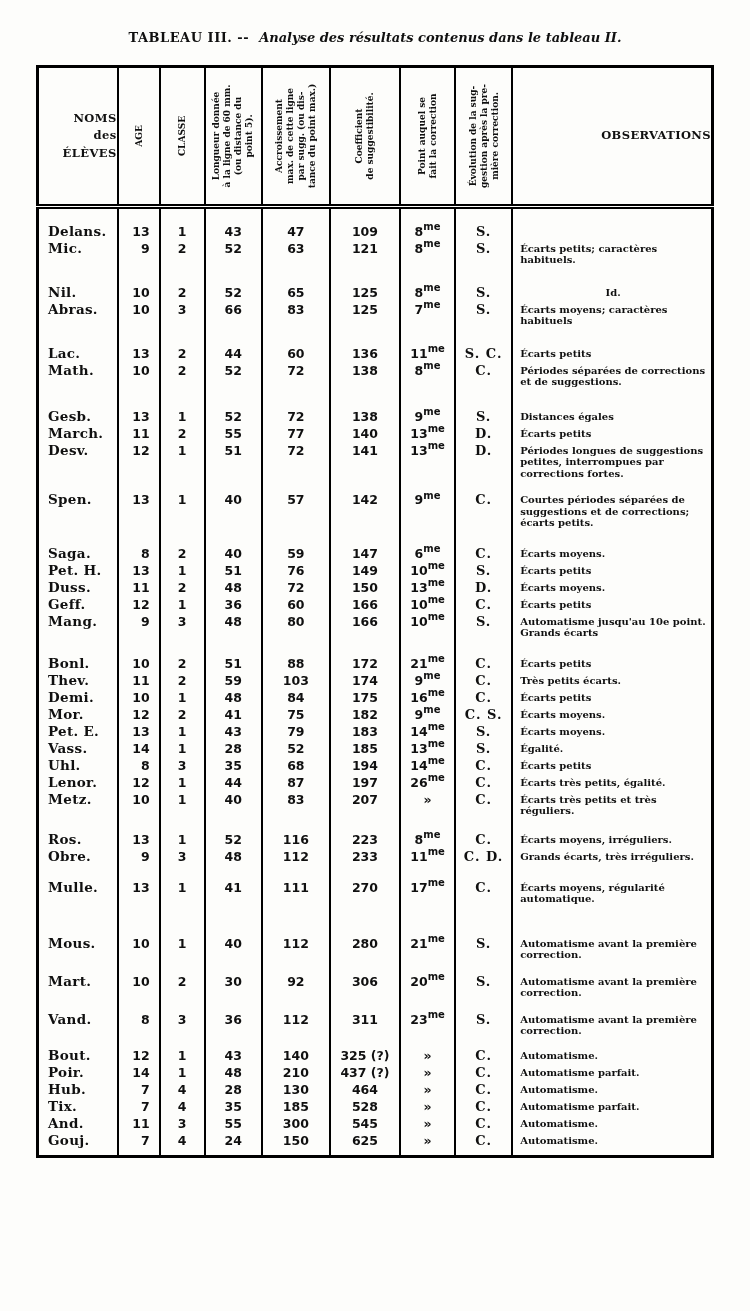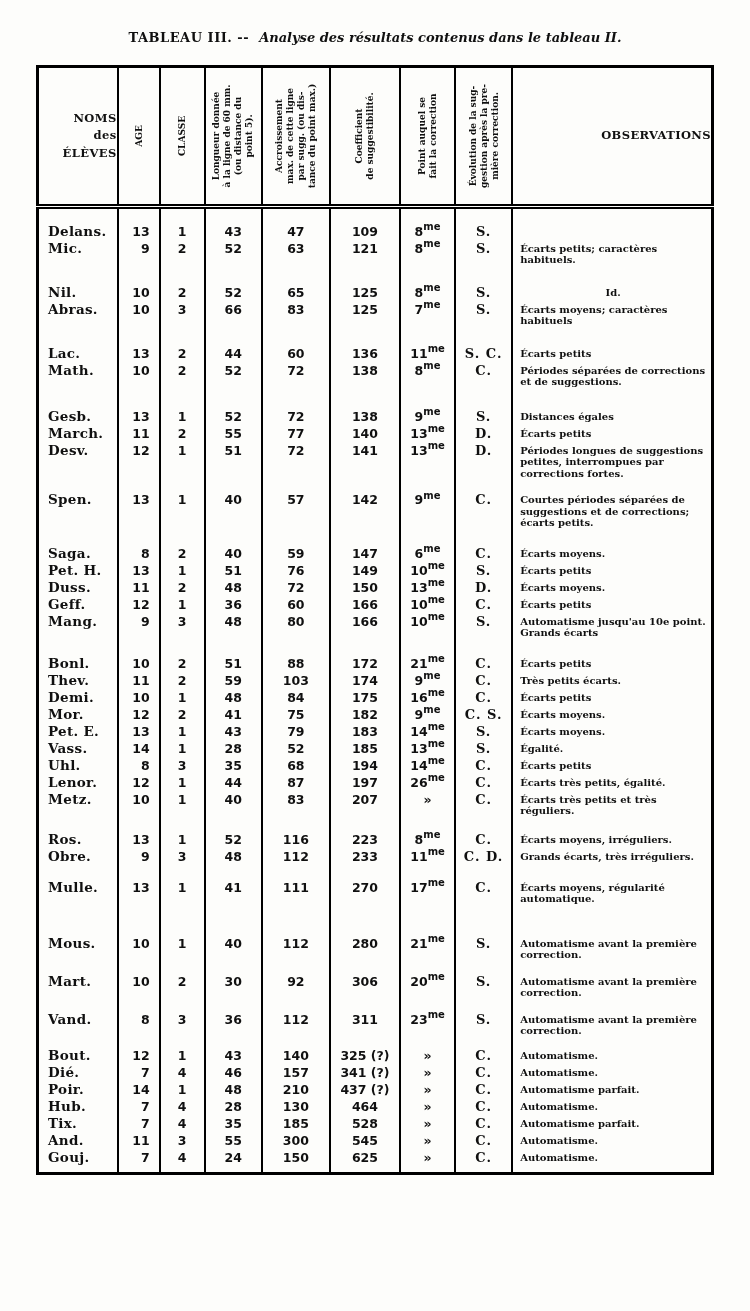--- a/index.html
+++ b/index.html
@@ -604,31 +604,20 @@
           <td class="col-age cell">12</td>
           <td class="col-classe cell">1</td>
           <td class="col-longueur cell">43</td>
           <td class="col-accroissement cell">140</td>
           <td class="col-coefficient cell">325 (?)</td>
           <td class="col-point cell">»</td>
           <td class="col-evolution cell">C.</td>
           <td class="col-observations cell">Automatisme.</td>
         </tr>
         <tr class="data-row">
-          <td class="col-name cell">Dié.</td>
-          <td class="col-age cell">7</td>
-          <td class="col-classe cell">4</td>
-          <td class="col-longueur cell">46</td>
-          <td class="col-accroissement cell">157</td>
-          <td class="col-coefficient cell">341 (?)</td>
-          <td class="col-point cell">»</td>
-          <td class="col-evolution cell">C.</td>
-          <td class="col-observations cell">Automatisme.</td>
-        </tr>
-        <tr class="data-row">
           <td class="col-name cell">Poir.</td>
           <td class="col-age cell">14</td>
           <td class="col-classe cell">1</td>
           <td class="col-longueur cell">48</td>
           <td class="col-accroissement cell">210</td>
           <td class="col-coefficient cell">437 (?)</td>
           <td class="col-point cell">»</td>
           <td class="col-evolution cell">C.</td>
           <td class="col-observations cell">Automatisme parfait.</td>
         </tr>

